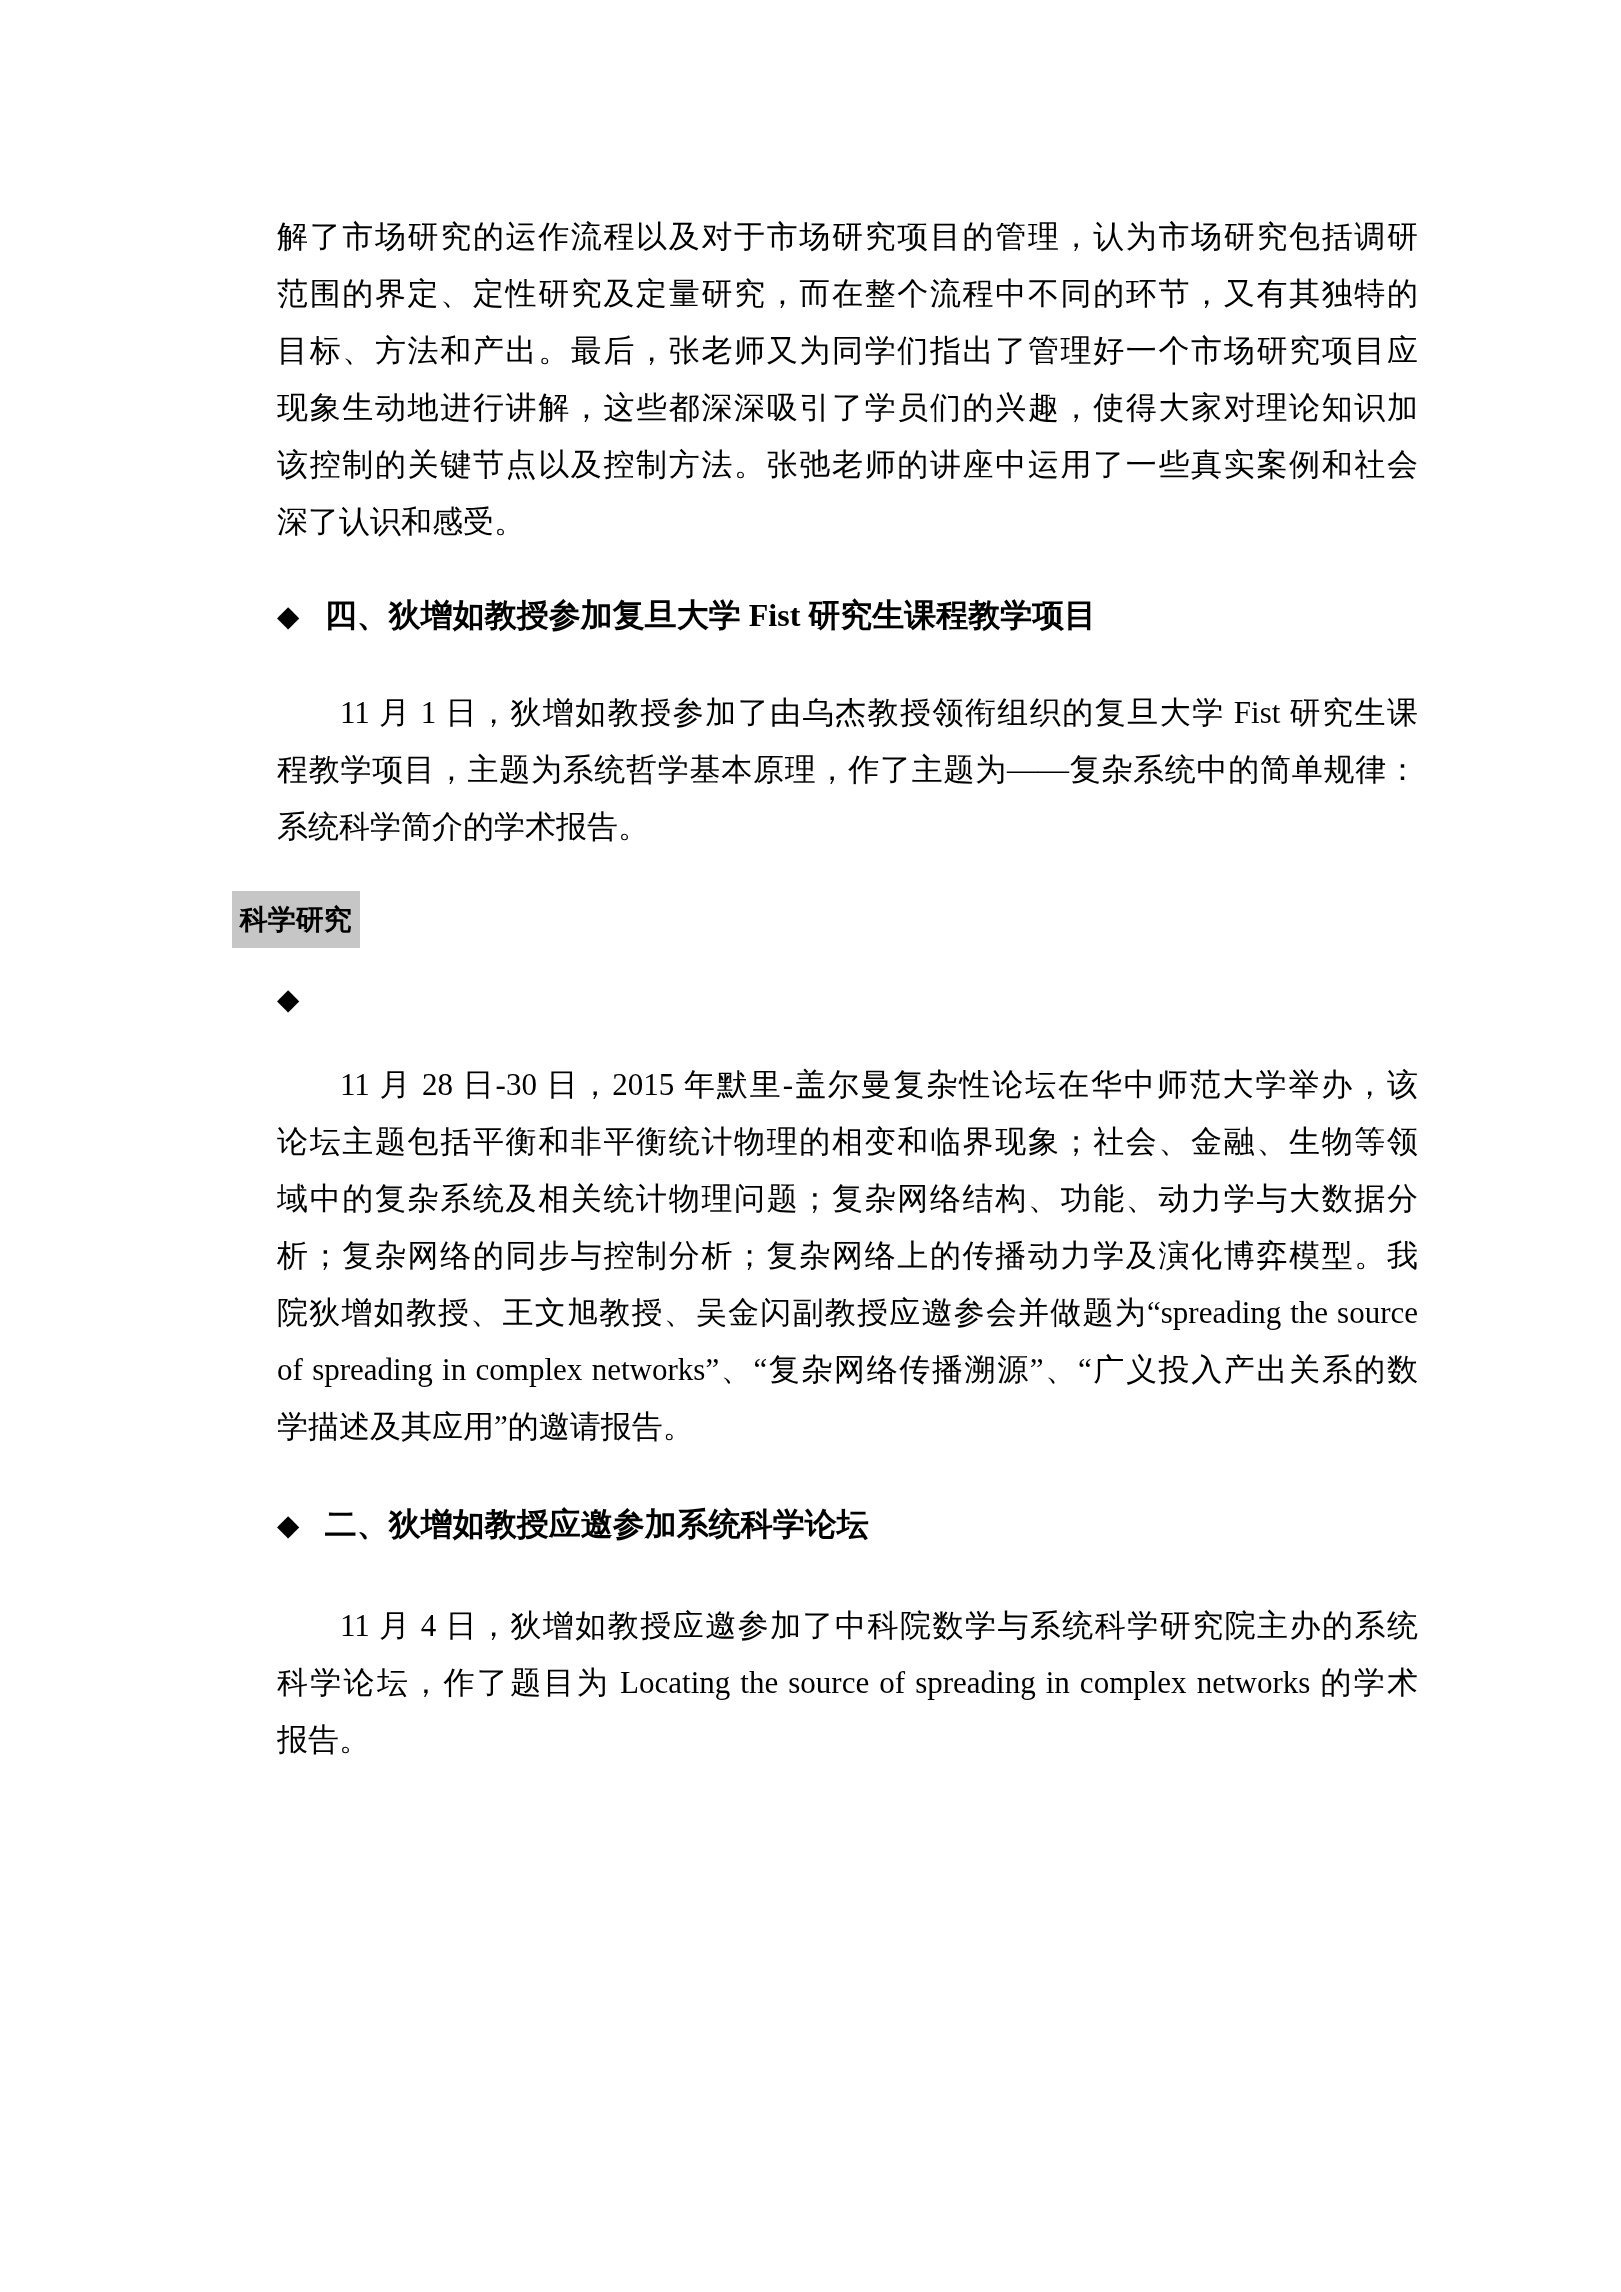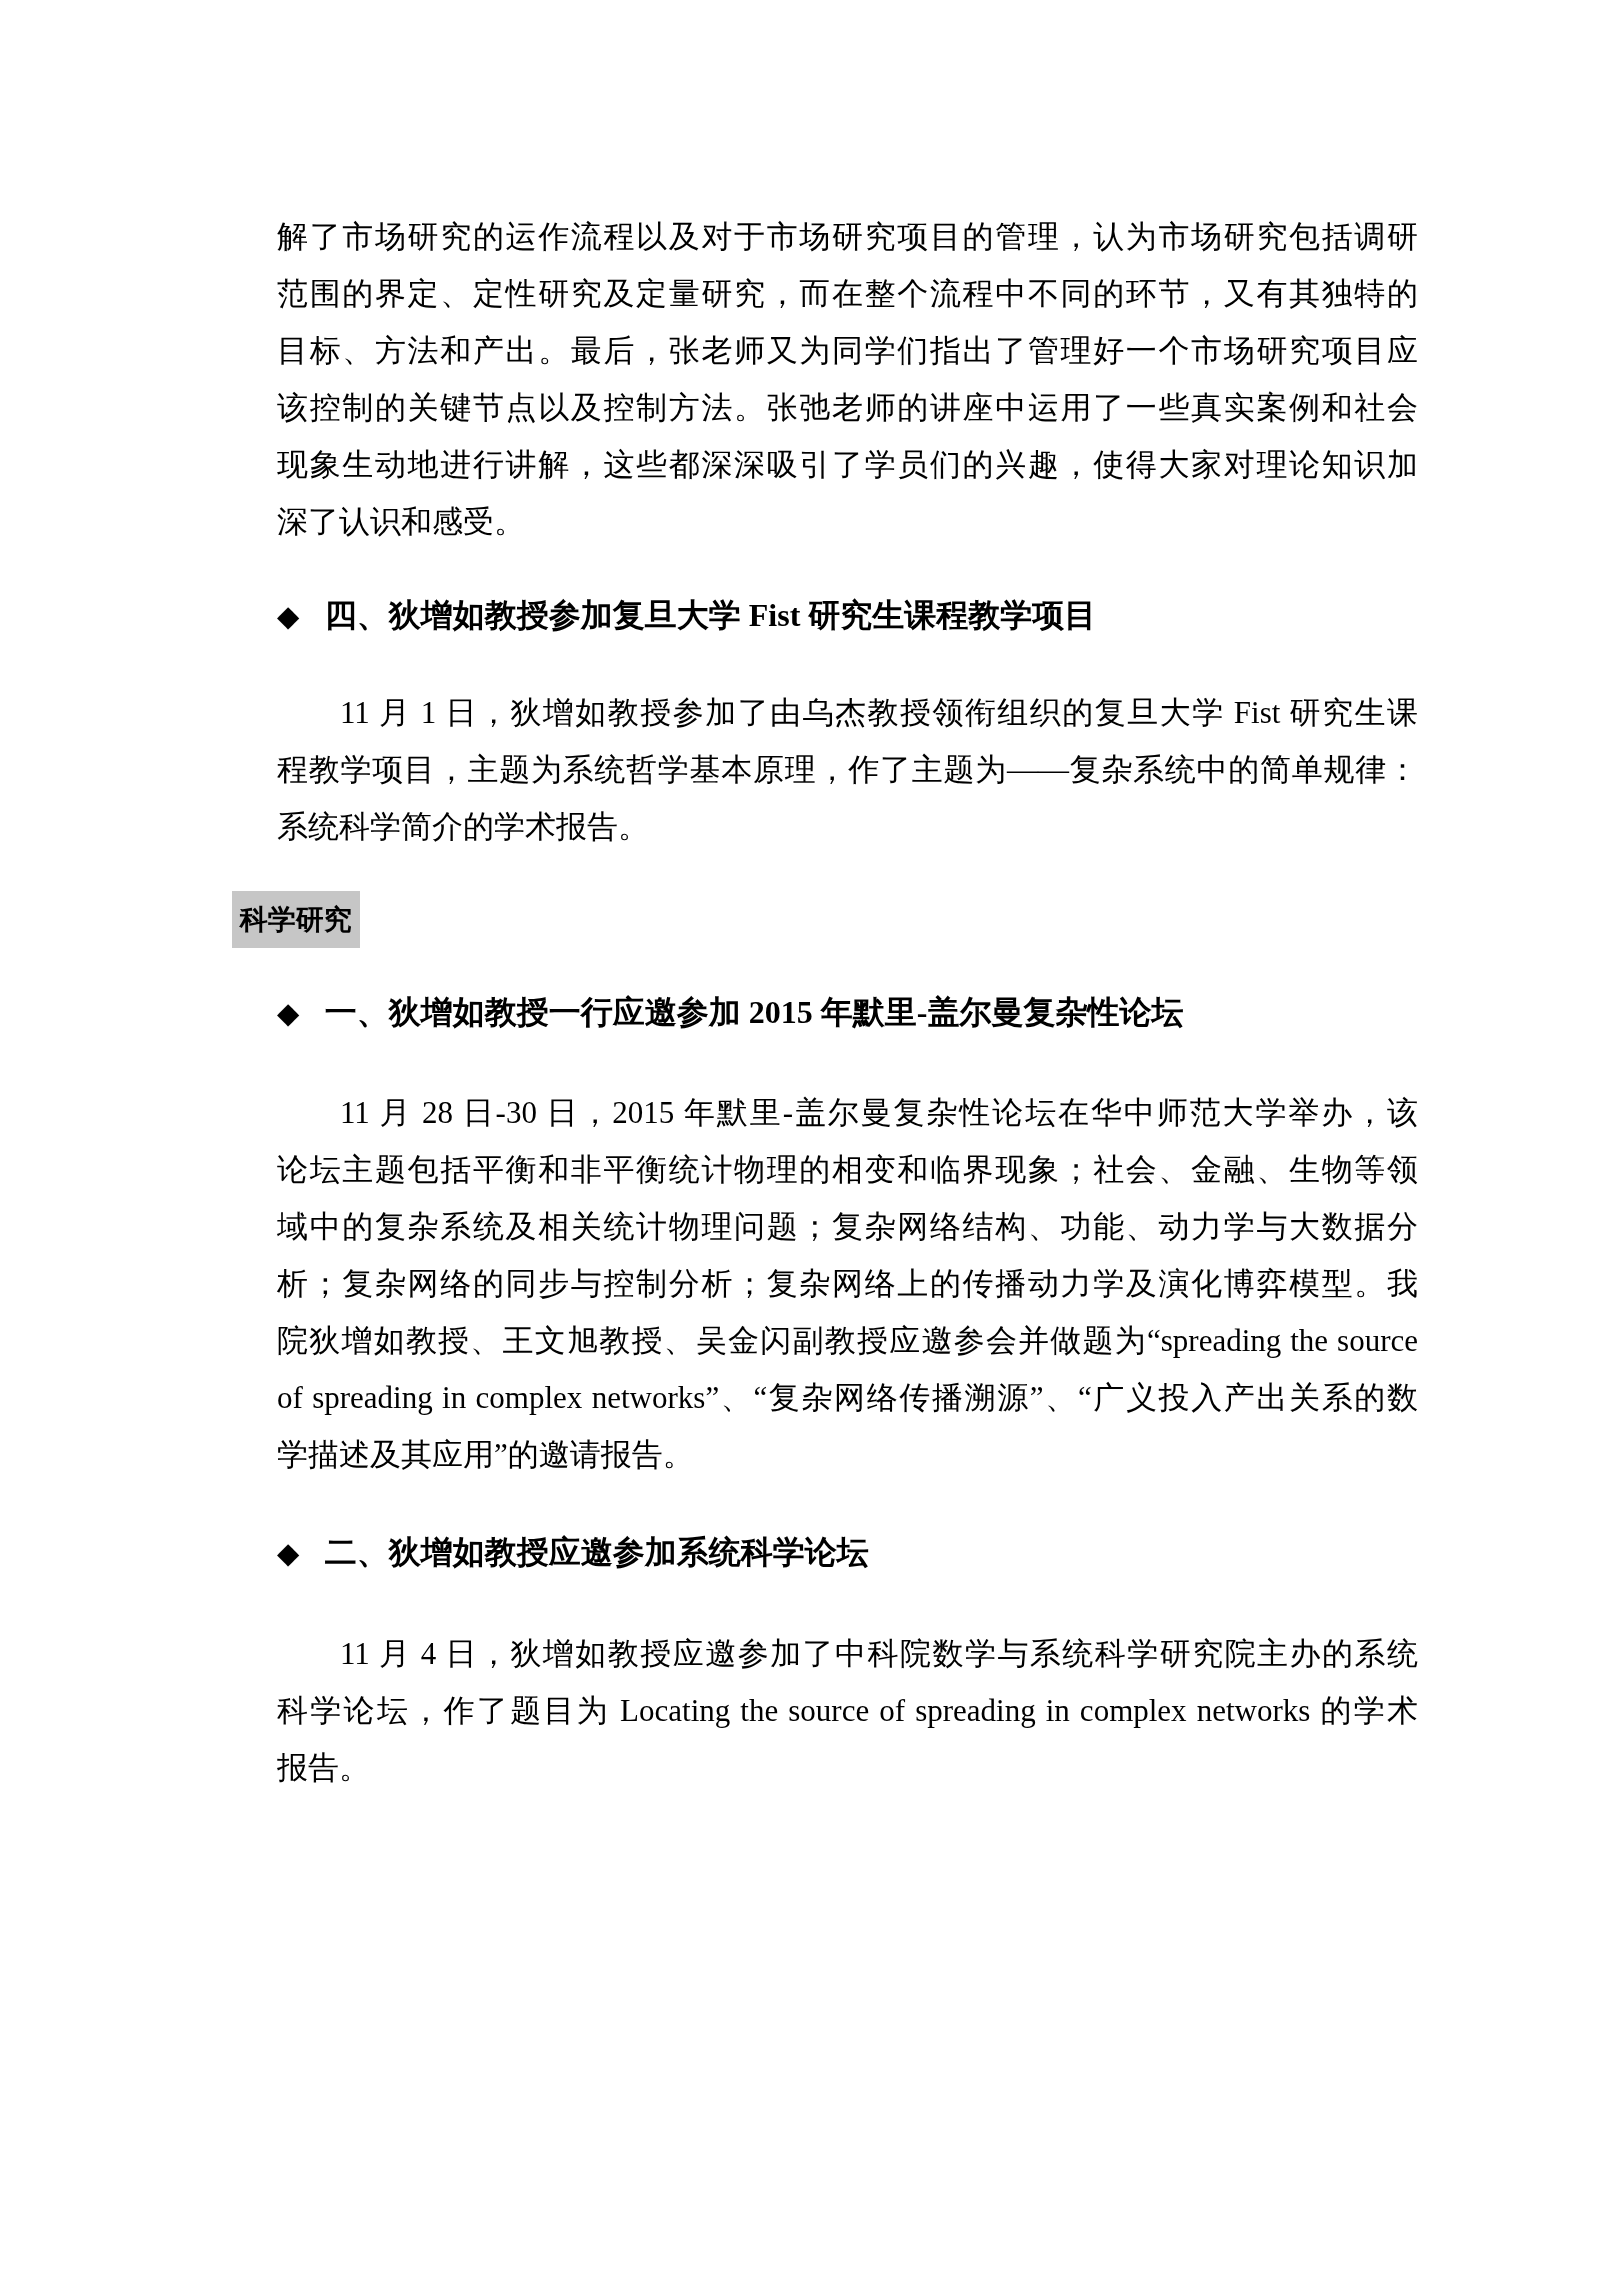--- a/index.html
+++ b/index.html
@@ -72,41 +72,40 @@
 </head>
 <body>
 
 <div class="page">
   <div class="content">
 
     <div class="para">
       <div class="line">解了市场研究的运作流程以及对于市场研究项目的管理，认为市场研究包括调研</div>
       <div class="line">范围的界定、定性研究及定量研究，而在整个流程中不同的环节，又有其独特的</div>
       <div class="line">目标、方法和产出。最后，张老师又为同学们指出了管理好一个市场研究项目应</div>
+      <div class="line">现象生动地进行讲解，这些都深深吸引了学员们的兴趣，使得大家对理论知识加</div>
       <div class="line">该控制的关键节点以及控制方法。张弛老师的讲座中运用了一些真实案例和社会</div>
-      <div class="line">现象生动地进行讲解，这些都深深吸引了学员们的兴趣，使得大家对理论知识加</div>
       <div class="line last">深了认识和感受。</div>
     </div>
 
     <div class="topic-heading mt-h4">
       <span class="bullet">◆</span>
       <span class="h-text">四、狄增如教授参加复旦大学 Fist 研究生课程教学项目</span>
     </div>
 
     <div class="para mt-p2">
       <div class="line fl">11 月 1 日，狄增如教授参加了由乌杰教授领衔组织的复旦大学 Fist 研究生课</div>
       <div class="line">程教学项目，主题为系统哲学基本原理，作了主题为——复杂系统中的简单规律：</div>
       <div class="line last">系统科学简介的学术报告。</div>
     </div>
 
     <div class="section-title mt-sec" style="background: rgb(198, 198, 198);">科学研究</div>
 
     <div class="topic-heading mt-h1">
       <span class="bullet">◆</span>
-      <span class="h-text">一、狄增如教授一行应邀参加 2015 年默里-盖尔曼复杂性论坛</span>
     </div>
 
     <div class="para mt-p3">
       <div class="line fl">11 月 28 日-30 日，2015 年默里-盖尔曼复杂性论坛在华中师范大学举办，该</div>
       <div class="line">论坛主题包括平衡和非平衡统计物理的相变和临界现象；社会、金融、生物等领</div>
       <div class="line">域中的复杂系统及相关统计物理问题；复杂网络结构、功能、动力学与大数据分</div>
       <div class="line">析；复杂网络的同步与控制分析；复杂网络上的传播动力学及演化博弈模型。我</div>
       <div class="line">院狄增如教授、王文旭教授、吴金闪副教授应邀参会并做题为“spreading the source</div>
       <div class="line">of spreading in complex networks”、“复杂网络传播溯源”、“广义投入产出关系的数</div>
       <div class="line last">学描述及其应用”的邀请报告。</div>

